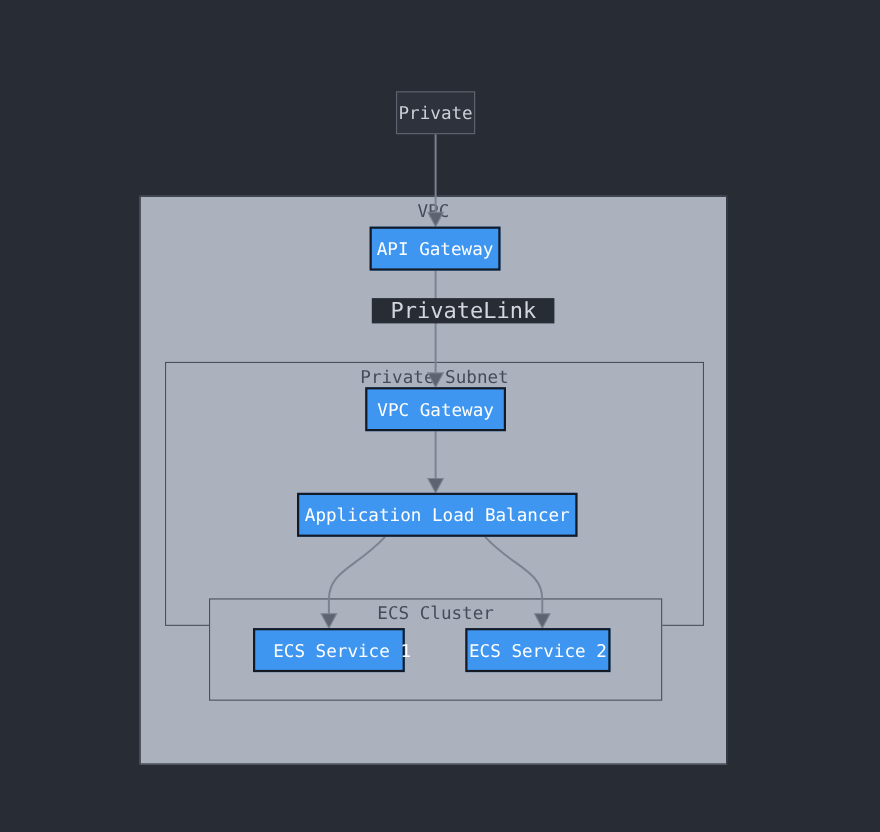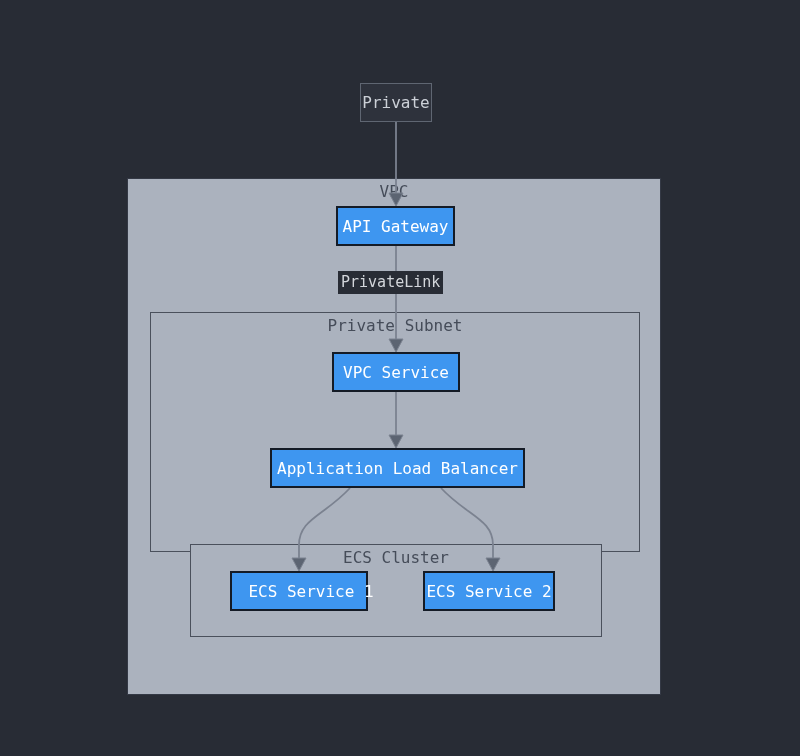--- a/index.html
+++ b/index.html
@@ -78,37 +78,37 @@
   }
   .node.service {
     background: var(--service-fill);
     border: 2px solid var(--service-border);
     color: var(--service-text);
   }
   .edge-label {
     position: absolute;
     background: var(--edge-label-bg);
     color: var(--edge-label-text);
-    font-size: 15px;
+    font-size: 20px;
     line-height: 23px;
-    padding: 0 3px;
+    padding: 0 17px;
     z-index: 6;
     white-space: nowrap;
   }
 </style>
 </head>
 <body>
 
 <div class="stage">
 
   <div class="cluster outer" style="left:127px; top:178px; width:534px; height:517px;">
     <div class="cluster-label">VPC</div>
   </div>
 
-  <div class="cluster inner" style="left:150px; top:312px; width:490px; height:240px;">
+  <div class="cluster inner" style="left:150px; top:329px; width:490px; height:240px;">
     <div class="cluster-label">Private Subnet</div>
   </div>
 
   <div class="cluster inner" style="left:190px; top:544px; width:412px; height:93px;">
     <div class="cluster-label">ECS Cluster</div>
   </div>
 
   <svg class="edges-svg" width="800" height="756" viewBox="0 0 800 756">
     <g stroke="#7b8290" stroke-width="1.8" fill="none">
       <path d="M396,122 L396,193"></path>
@@ -130,21 +130,21 @@
 
   <div class="node plain" style="left:360px; top:83px; width:72px; height:39px;">
     <span>Private</span>
   </div>
 
   <div class="node service" style="left:336px; top:206px; width:119px; height:40px;">
     <span>API Gateway</span>
   </div>
 
   <div class="node service" style="left:332px; top:352px; width:128px; height:40px;">
-    <span>VPC Service</span>
+    <span>VPC Gateway</span>
   </div>
 
   <div class="node service" style="left:270px; top:448px; width:255px; height:40px;">
     <span>Application Load Balancer</span>
   </div>
 
   <div class="node service" style="left:230px; top:571px; width:138px; height:40px;padding-left:24px;">
     <span>ECS Service 1</span>
   </div>
 

